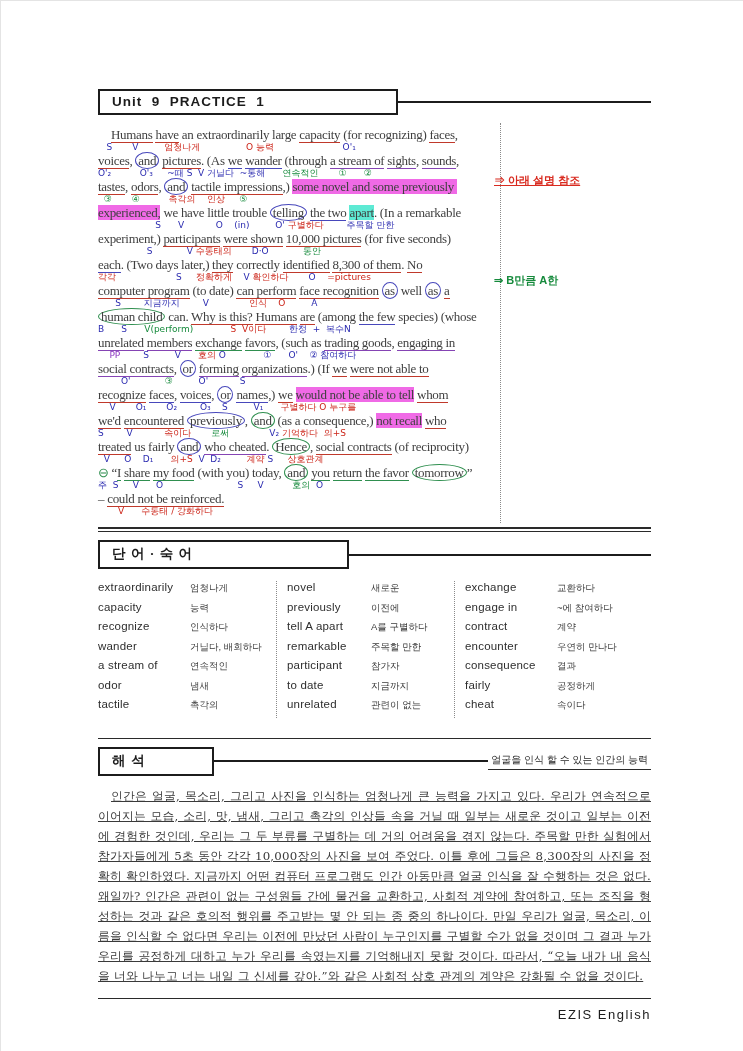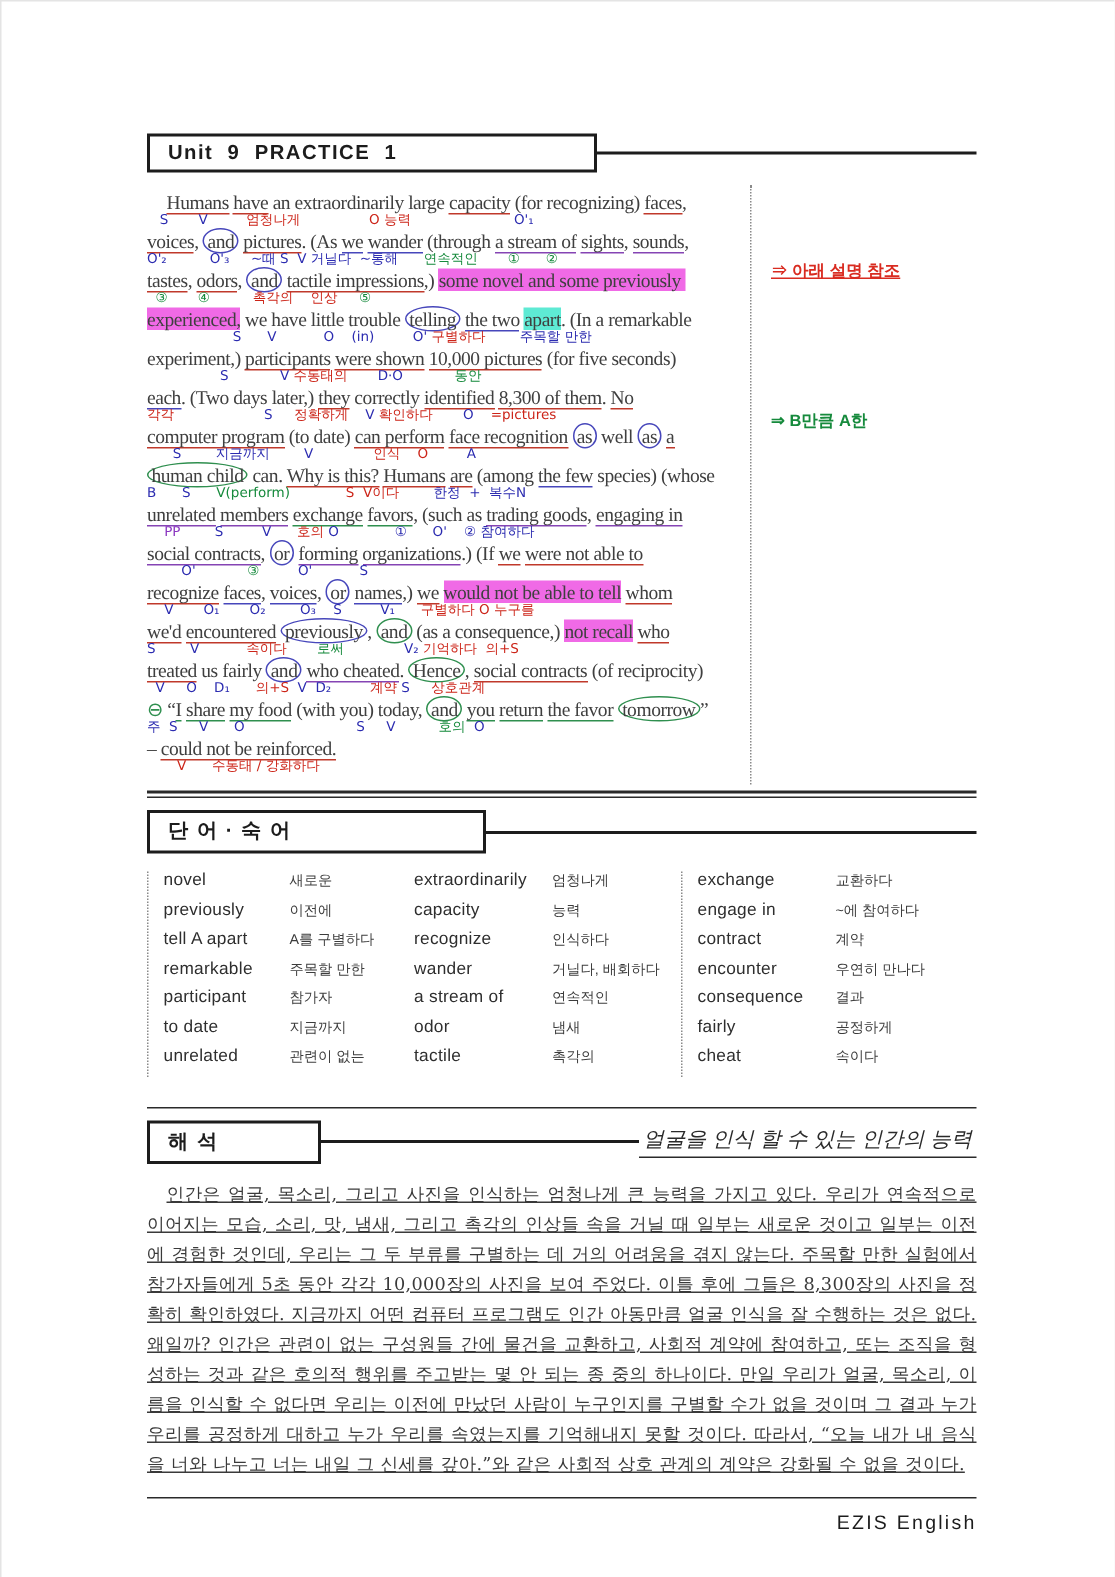--- a/index.html
+++ b/index.html
@@ -6,42 +6,42 @@
   .page{position:relative;width:743px;height:1051px;background:#ffffff;border:1px solid #e4e4e4;
         font-family:"Liberation Sans",sans-serif;color:#333;overflow:hidden;}
   .content{position:absolute;left:97px;top:88px;width:553px;}
 
   .doc-title{font-size:14px;font-weight:bold;color:#1c1c1c;letter-spacing:.5px;margin-bottom:15px;}
 
   .secrow{display:flex;align-items:center;margin-bottom:8px;position:relative;justify-content:center;}
   .secbox{border:2px solid #1c1c1c;font-weight:bold;color:#1c1c1c;background:#fff;
           padding:3px 12px 4px;font-size:13.5px;white-space:pre;letter-spacing:1px;}
   .unitbox{width:300px;box-sizing:border-box;}
-  .vocabbox{width:226px;box-sizing:border-box;text-align:left;}
+  .vocabbox{width:251px;box-sizing:border-box;text-align:left;font-family:Liberation Serif, serif;}
   .transbox{width:116px;box-sizing:border-box;}
   .hline{flex:1;height:2px;background:#1c1c1c;}
-  .subtitle{font-size:14px;color:#2a2a2a;border-bottom:1.5px solid #2a2a2a;padding:0 3px 2px;white-space:pre;font-style:italic;}
+  .subtitle{font-size:10px;color:#2a2a2a;border-bottom:1.5px solid #2a2a2a;padding:0 3px 2px;white-space:pre;}
 
   
   .passage{position:relative;width:402px;border-right:1px dotted #8a8a8a;padding:4px 0 6px;min-height:382px;}
   .pline{font-family:Liberation Serif, serif;font-size:13px;letter-spacing:-.3px;
          color:#3f3f3f;height:15px;line-height:15px;white-space:pre;}
   .pline .ind{display:inline-block;width:13px;}
   .aline{font-size:9px;height:11px;line-height:10px;white-space:pre;font-family:"DejaVu Sans",sans-serif;}
   .u-r{border-bottom:1.5px solid #c0392b;}
   .u-b{border-bottom:1.5px solid #4747bb;}
   .u-p{border-bottom:1.5px solid #8544b4;}
   .u-g{border-bottom:1.5px solid #2f8f4f;}
   .hl-pink{background:#f06ae6;}
   .hl-green{background:#5eead4;}
   .circ-b{border:1.5px solid #4747bb;border-radius:50%;padding:0 2px;}
   .circ-g{border:1.5px solid #2f8f4f;border-radius:50%;padding:0 2px;}
   .fg-g{color:#2f8f4f;}
   .c-b{color:#2b2bb0;}.c-r{color:#cc2418;}.c-g{color:#168a3c;}.c-p{color:#8a35c0;}
-  .mnote{position:absolute;left:416px;font-size:11px;white-space:pre;font-weight:bold;width:150px;}
+  .mnote{position:absolute;left:396px;font-size:11px;white-space:pre;font-weight:bold;width:150px;}
   .mnote1{top:50px;color:#d92b20;text-decoration:underline;}
   .mnote2{top:150px;color:#168a3c;}
 
   .dsep{border:none;border-top:2px solid #2a2a2a;border-bottom:1px solid #2a2a2a;height:2px;margin:4px 0 8px;}
   .ssep{border:none;border-top:1.5px solid #2a2a2a;height:0;margin:10px 0 8px;}
 
   
   .vocab{display:flex;padding:4px 0 10px;}
   .vcol{box-sizing:border-box;padding-right:6px;}
   .vcol1{width:178px;}
@@ -106,20 +106,50 @@
       </div>
 
     <hr class="dsep">
 
     <div class="secrow">
       <div class="secbox vocabbox">단 어 · 숙 어</div>
       <div class="hline"></div>
     </div>
 
     <div class="vocab">
+        <div class="vcol vcol1">
+          <div class="vrow">
+            <span class="vw">extraordinarily</span>
+            <span class="vm">엄청나게</span>
+          </div>
+          <div class="vrow">
+            <span class="vw">capacity</span>
+            <span class="vm">능력</span>
+          </div>
+          <div class="vrow">
+            <span class="vw">recognize</span>
+            <span class="vm">인식하다</span>
+          </div>
+          <div class="vrow">
+            <span class="vw">wander</span>
+            <span class="vm">거닐다, 배회하다</span>
+          </div>
+          <div class="vrow">
+            <span class="vw">a stream of</span>
+            <span class="vm">연속적인</span>
+          </div>
+          <div class="vrow">
+            <span class="vw">odor</span>
+            <span class="vm">냄새</span>
+          </div>
+          <div class="vrow">
+            <span class="vw">tactile</span>
+            <span class="vm">촉각의</span>
+          </div>
+        </div>
         <div class="vcol vcol2">
           <div class="vrow">
             <span class="vw">novel</span>
             <span class="vm">새로운</span>
           </div>
           <div class="vrow">
             <span class="vw">previously</span>
             <span class="vm">이전에</span>
           </div>
           <div class="vrow">
@@ -134,50 +164,20 @@
             <span class="vw">participant</span>
             <span class="vm">참가자</span>
           </div>
           <div class="vrow">
             <span class="vw">to date</span>
             <span class="vm">지금까지</span>
           </div>
           <div class="vrow">
             <span class="vw">unrelated</span>
             <span class="vm">관련이 없는</span>
-          </div>
-        </div>
-        <div class="vcol vcol1">
-          <div class="vrow">
-            <span class="vw">extraordinarily</span>
-            <span class="vm">엄청나게</span>
-          </div>
-          <div class="vrow">
-            <span class="vw">capacity</span>
-            <span class="vm">능력</span>
-          </div>
-          <div class="vrow">
-            <span class="vw">recognize</span>
-            <span class="vm">인식하다</span>
-          </div>
-          <div class="vrow">
-            <span class="vw">wander</span>
-            <span class="vm">거닐다, 배회하다</span>
-          </div>
-          <div class="vrow">
-            <span class="vw">a stream of</span>
-            <span class="vm">연속적인</span>
-          </div>
-          <div class="vrow">
-            <span class="vw">odor</span>
-            <span class="vm">냄새</span>
-          </div>
-          <div class="vrow">
-            <span class="vw">tactile</span>
-            <span class="vm">촉각의</span>
           </div>
         </div>
         <div class="vcol vcol3">
           <div class="vrow">
             <span class="vw">exchange</span>
             <span class="vm">교환하다</span>
           </div>
           <div class="vrow">
             <span class="vw">engage in</span>
             <span class="vm">~에 참여하다</span>

